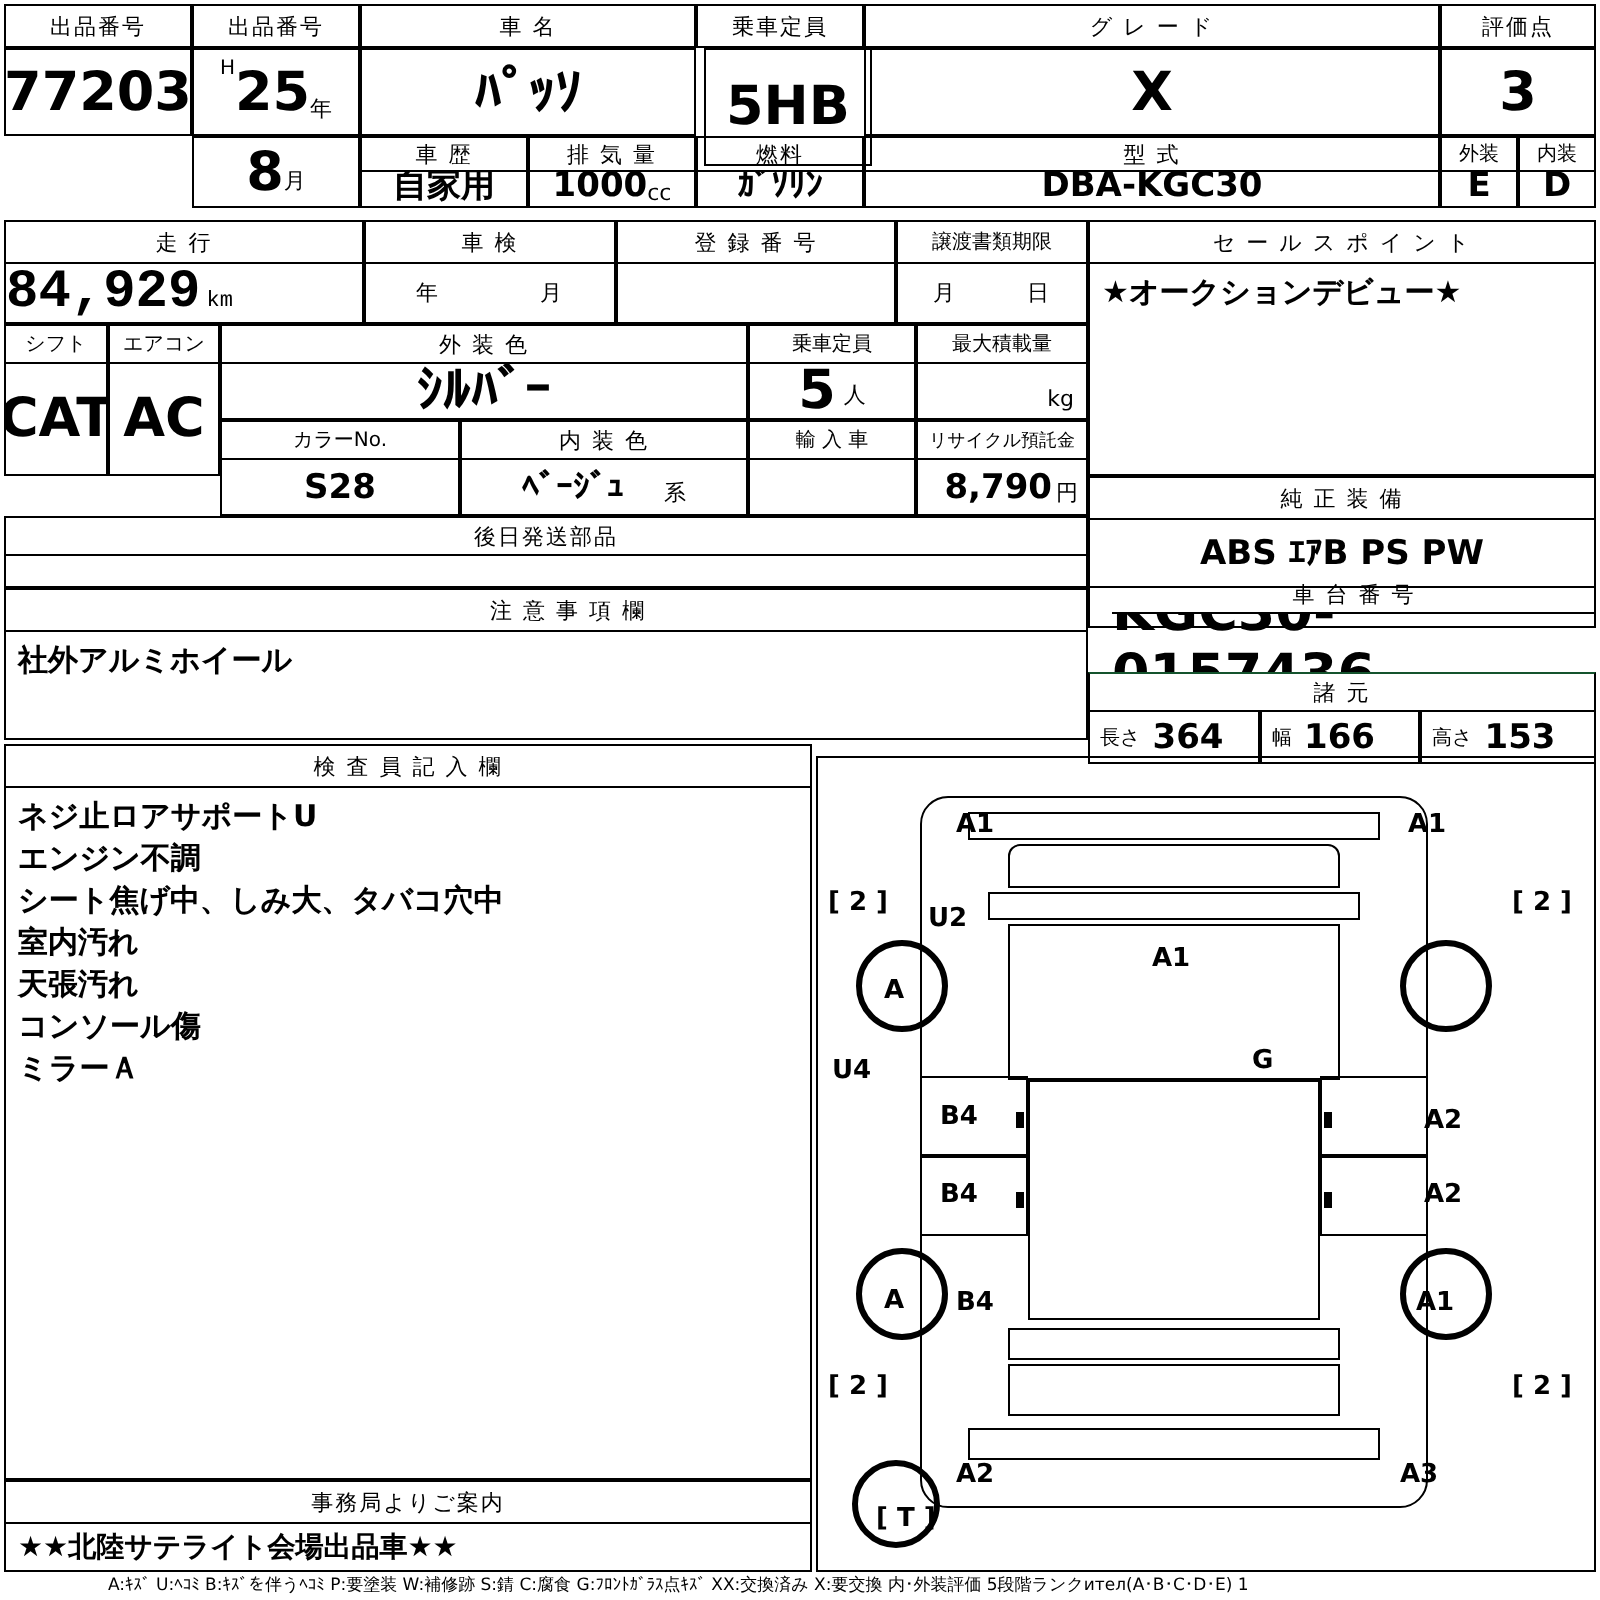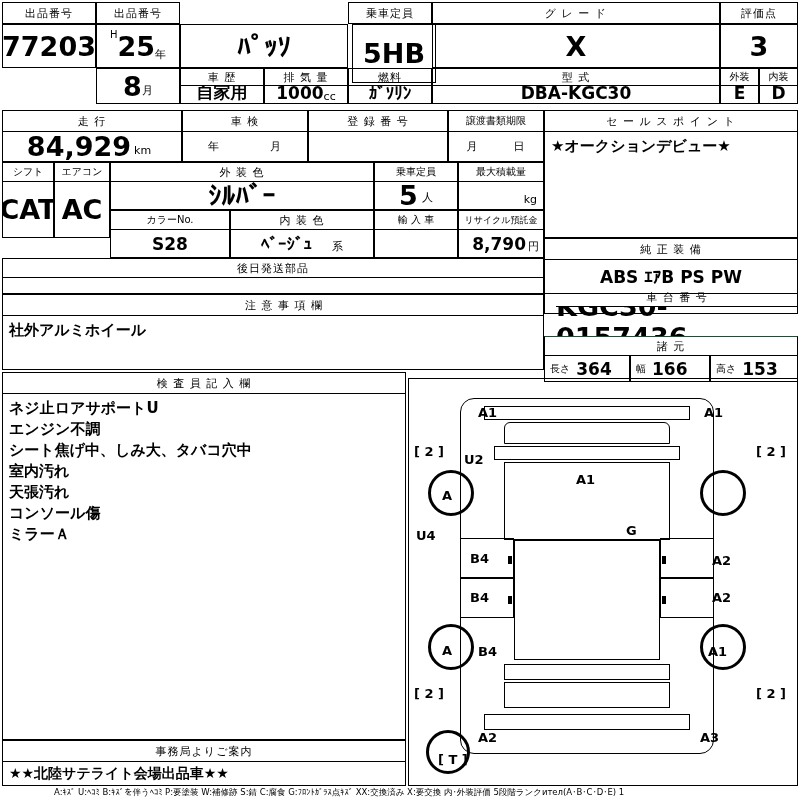--- a/index.html
+++ b/index.html
@@ -36,20 +36,23 @@
 
   <div class="bx" style="left:96px;top:2px;width:84px;height:22px;">
       <span class="lbl">出品番号</span>
     </div>
   <div class="bx" style="left:96px;top:24px;width:84px;height:44px;">
     <span class="sub" style="align-self:flex-start;margin-top:4px;">H</span>
     <span class="val-l">25</span>
     <span class="unit" style="align-self:flex-end;margin-bottom:5px;">年</span>
   </div>
 
+  <div class="bx" style="left:180px;top:2px;width:168px;height:22px;">
+      <span class="lbl">車 名</span>
+    </div>
   <div class="bx" style="left:180px;top:24px;width:168px;height:44px;">
       <span class="val-l">ﾊﾟｯｿ</span>
     </div>
 
   <div class="bx" style="left:348px;top:2px;width:84px;height:22px;">
       <span class="lbl">乗車定員</span>
     </div>
   <div class="bx" style="left:352px;top:24px;width:84px;height:59px;">
       <span class="val-l">5HB</span>
     </div>
@@ -111,21 +114,21 @@
   <div class="bx" style="left:720px;top:86px;width:39px;height:18px;border-top:none;">
       <span class="val-m" style="position:relative;top:-2px;">E</span>
     </div>
   <div class="bx" style="left:759px;top:86px;width:39px;height:18px;border-top:none;">
       <span class="val-m" style="position:relative;top:-2px;">D</span>
     </div>
 
   <div class="bx" style="left:2px;top:110px;width:180px;height:22px;">
       <span class="lbl">走 行</span>
     </div>
-  <div class="bx" style="left:2px;top:132px;width:180px;height:30px;border-top:none;justify-content:center;padding-right:6px;">
+  <div class="bx" style="left:2px;top:132px;width:180px;height:30px;border-top:none;justify-content:flex-start;padding-right:6px;font-family:Liberation Mono, monospace;">
     <span class="val-l">84,929</span>
     <span class="unit" style="align-self:flex-end;margin-bottom:4px;margin-left:3px;">km</span>
   </div>
 
   <div class="bx" style="left:182px;top:110px;width:126px;height:22px;">
       <span class="lbl">車 検</span>
     </div>
   <div class="bx" style="left:182px;top:132px;width:126px;height:30px;border-top:none;justify-content:space-around;">
     <span class="lbl">年</span>
     <span class="lbl">月</span>

